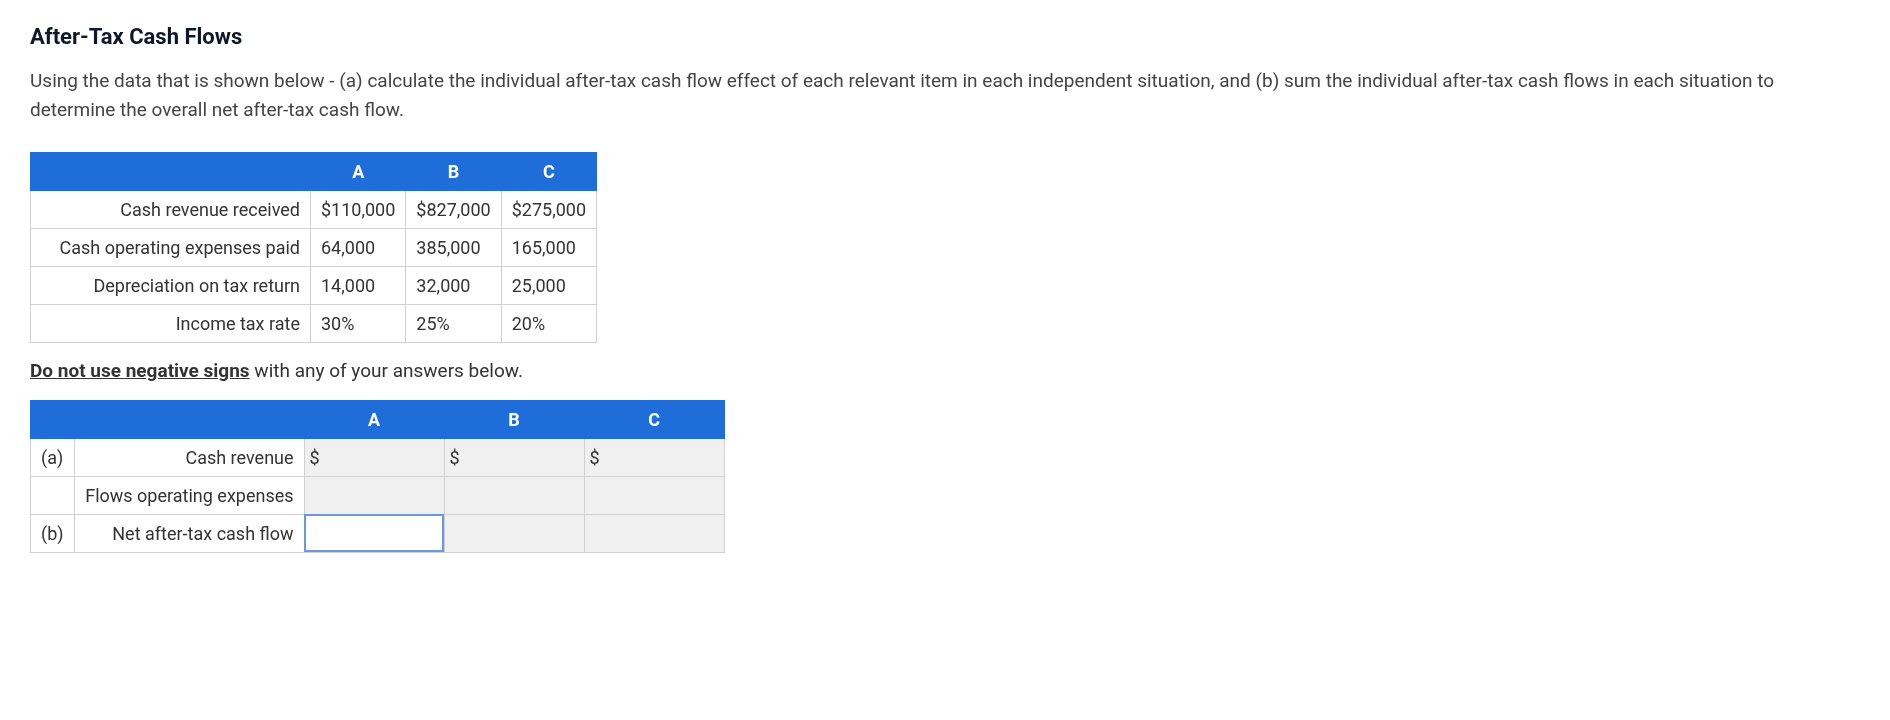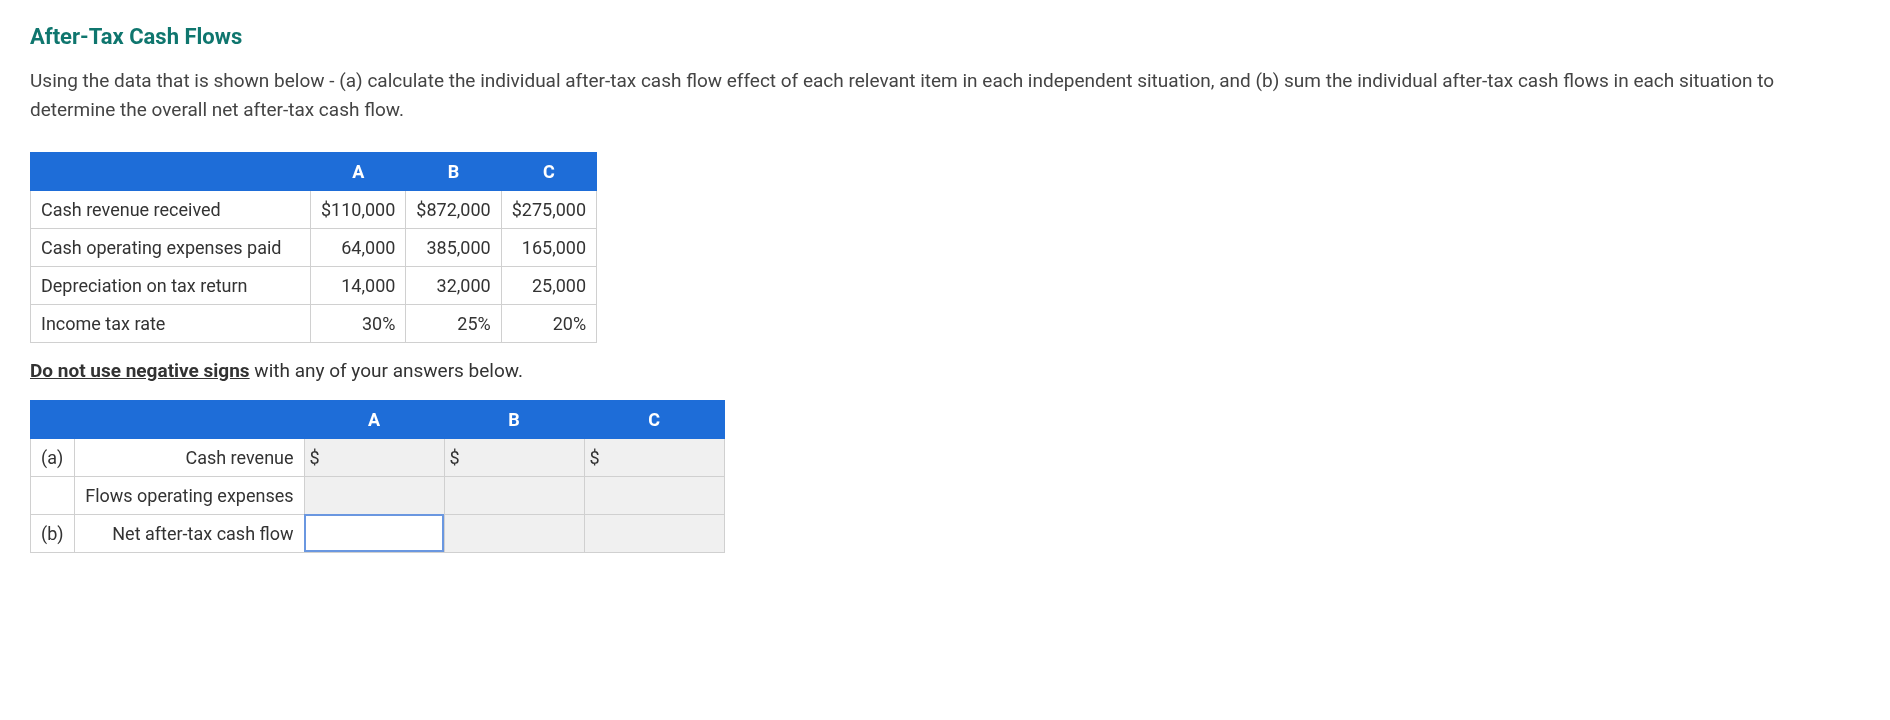--- a/index.html
+++ b/index.html
@@ -10,21 +10,21 @@
     body {
       font-family: -apple-system, BlinkMacSystemFont, "Segoe UI", Roboto, "Helvetica Neue", Arial, sans-serif;
       color: #333;
       padding: 20px 30px;
       font-size: 18px;
       line-height: 1.5;
     }
     .title {
       font-size: 22px;
       font-weight: 700;
-      color: #0f766e;
+      color: #0f172a;
       margin-bottom: 14px;
     }
     .description {
       font-size: 19px;
       color: #444;
       margin-bottom: 28px;
       line-height: 1.5;
     }
     table {
       border-collapse: collapse;
@@ -41,25 +41,25 @@
       color: #fff;
       font-weight: 700;
       text-align: center;
       border-color: #1e6dd8;
     }
     .data-table thead th:first-child {
       background-color: #1e6dd8;
       border-color: #1e6dd8;
     }
     .data-table td.label {
-      text-align: left;
+      text-align: right;
       min-width: 280px;
     }
     .data-table td.num {
-      text-align: right;
+      text-align: left;
       min-width: 95px;
     }
     .instruction {
       font-size: 19px;
       margin-bottom: 14px;
       color: #333;
     }
     .instruction .ul {
       font-weight: 700;
       text-decoration: underline;
@@ -114,21 +114,21 @@
       <th></th>
       <th>A</th>
       <th>B</th>
       <th>C</th>
     </tr>
   </thead>
   <tbody>
     <tr>
       <td class="label">Cash revenue received</td>
       <td class="num">$110,000</td>
-      <td class="num">$872,000</td>
+      <td class="num">$827,000</td>
       <td class="num">$275,000</td>
     </tr>
     <tr>
       <td class="label">Cash operating expenses paid</td>
       <td class="num">64,000</td>
       <td class="num">385,000</td>
       <td class="num">165,000</td>
     </tr>
     <tr>
       <td class="label">Depreciation on tax return</td>

